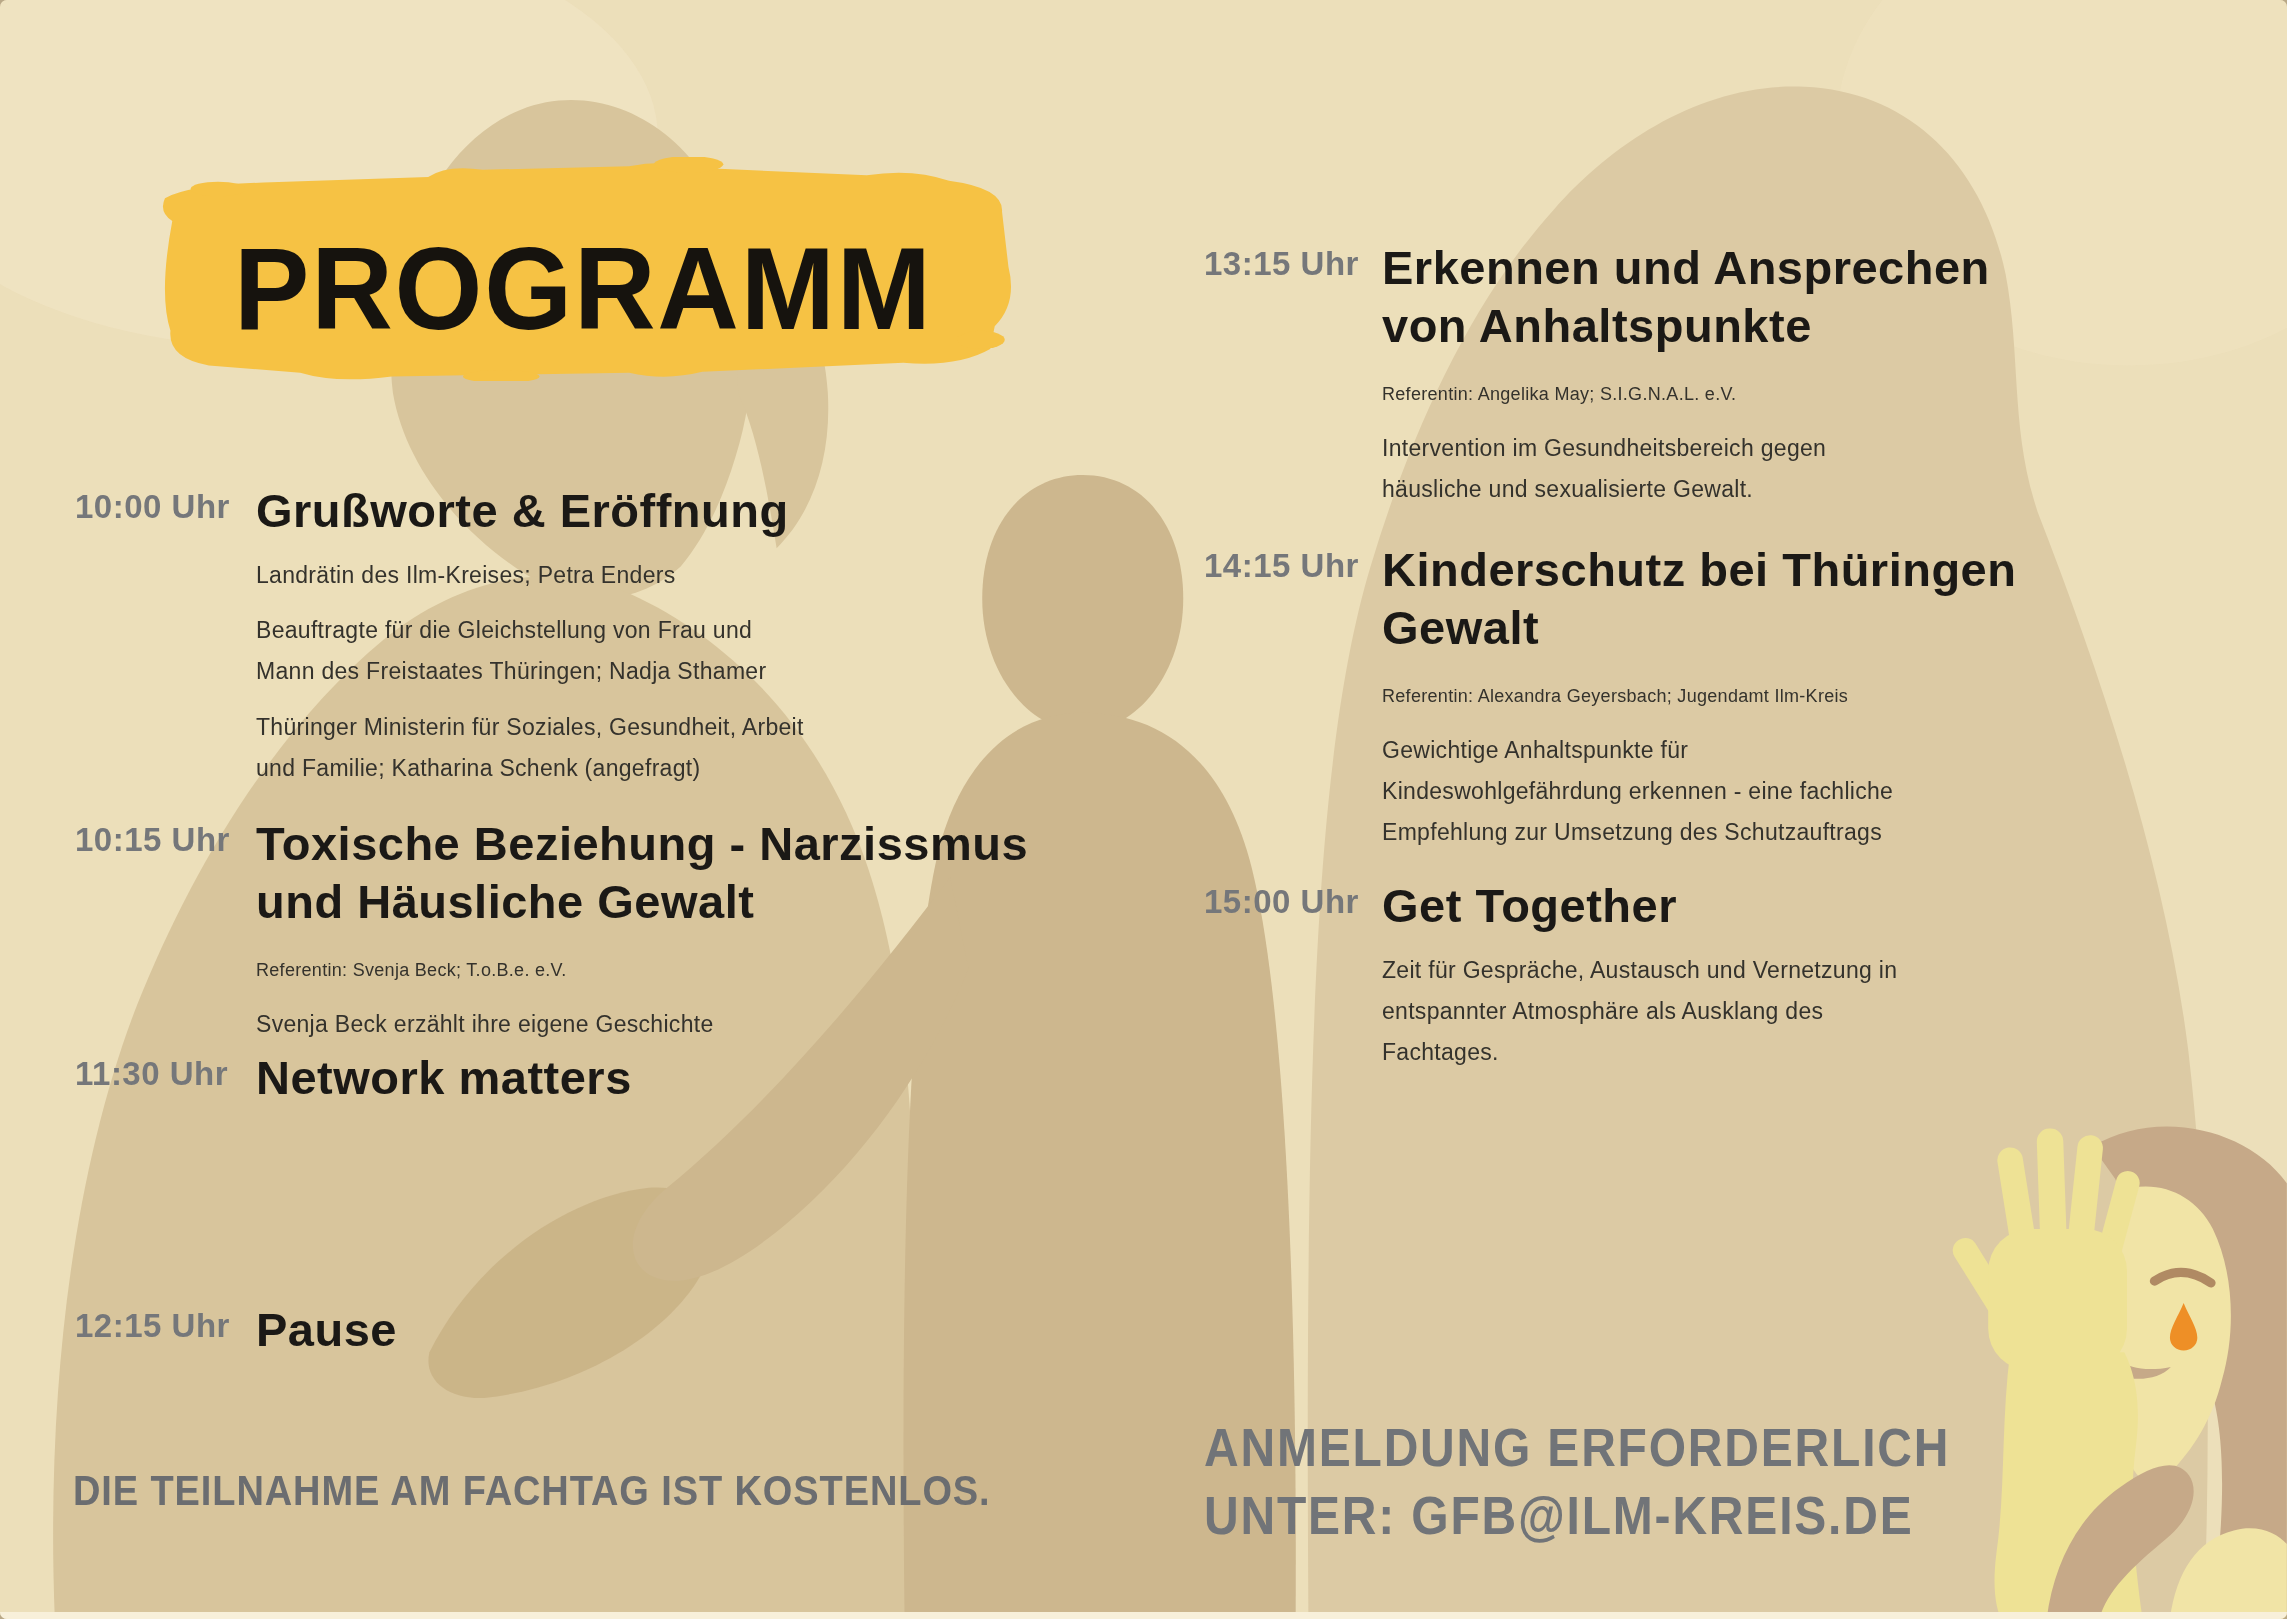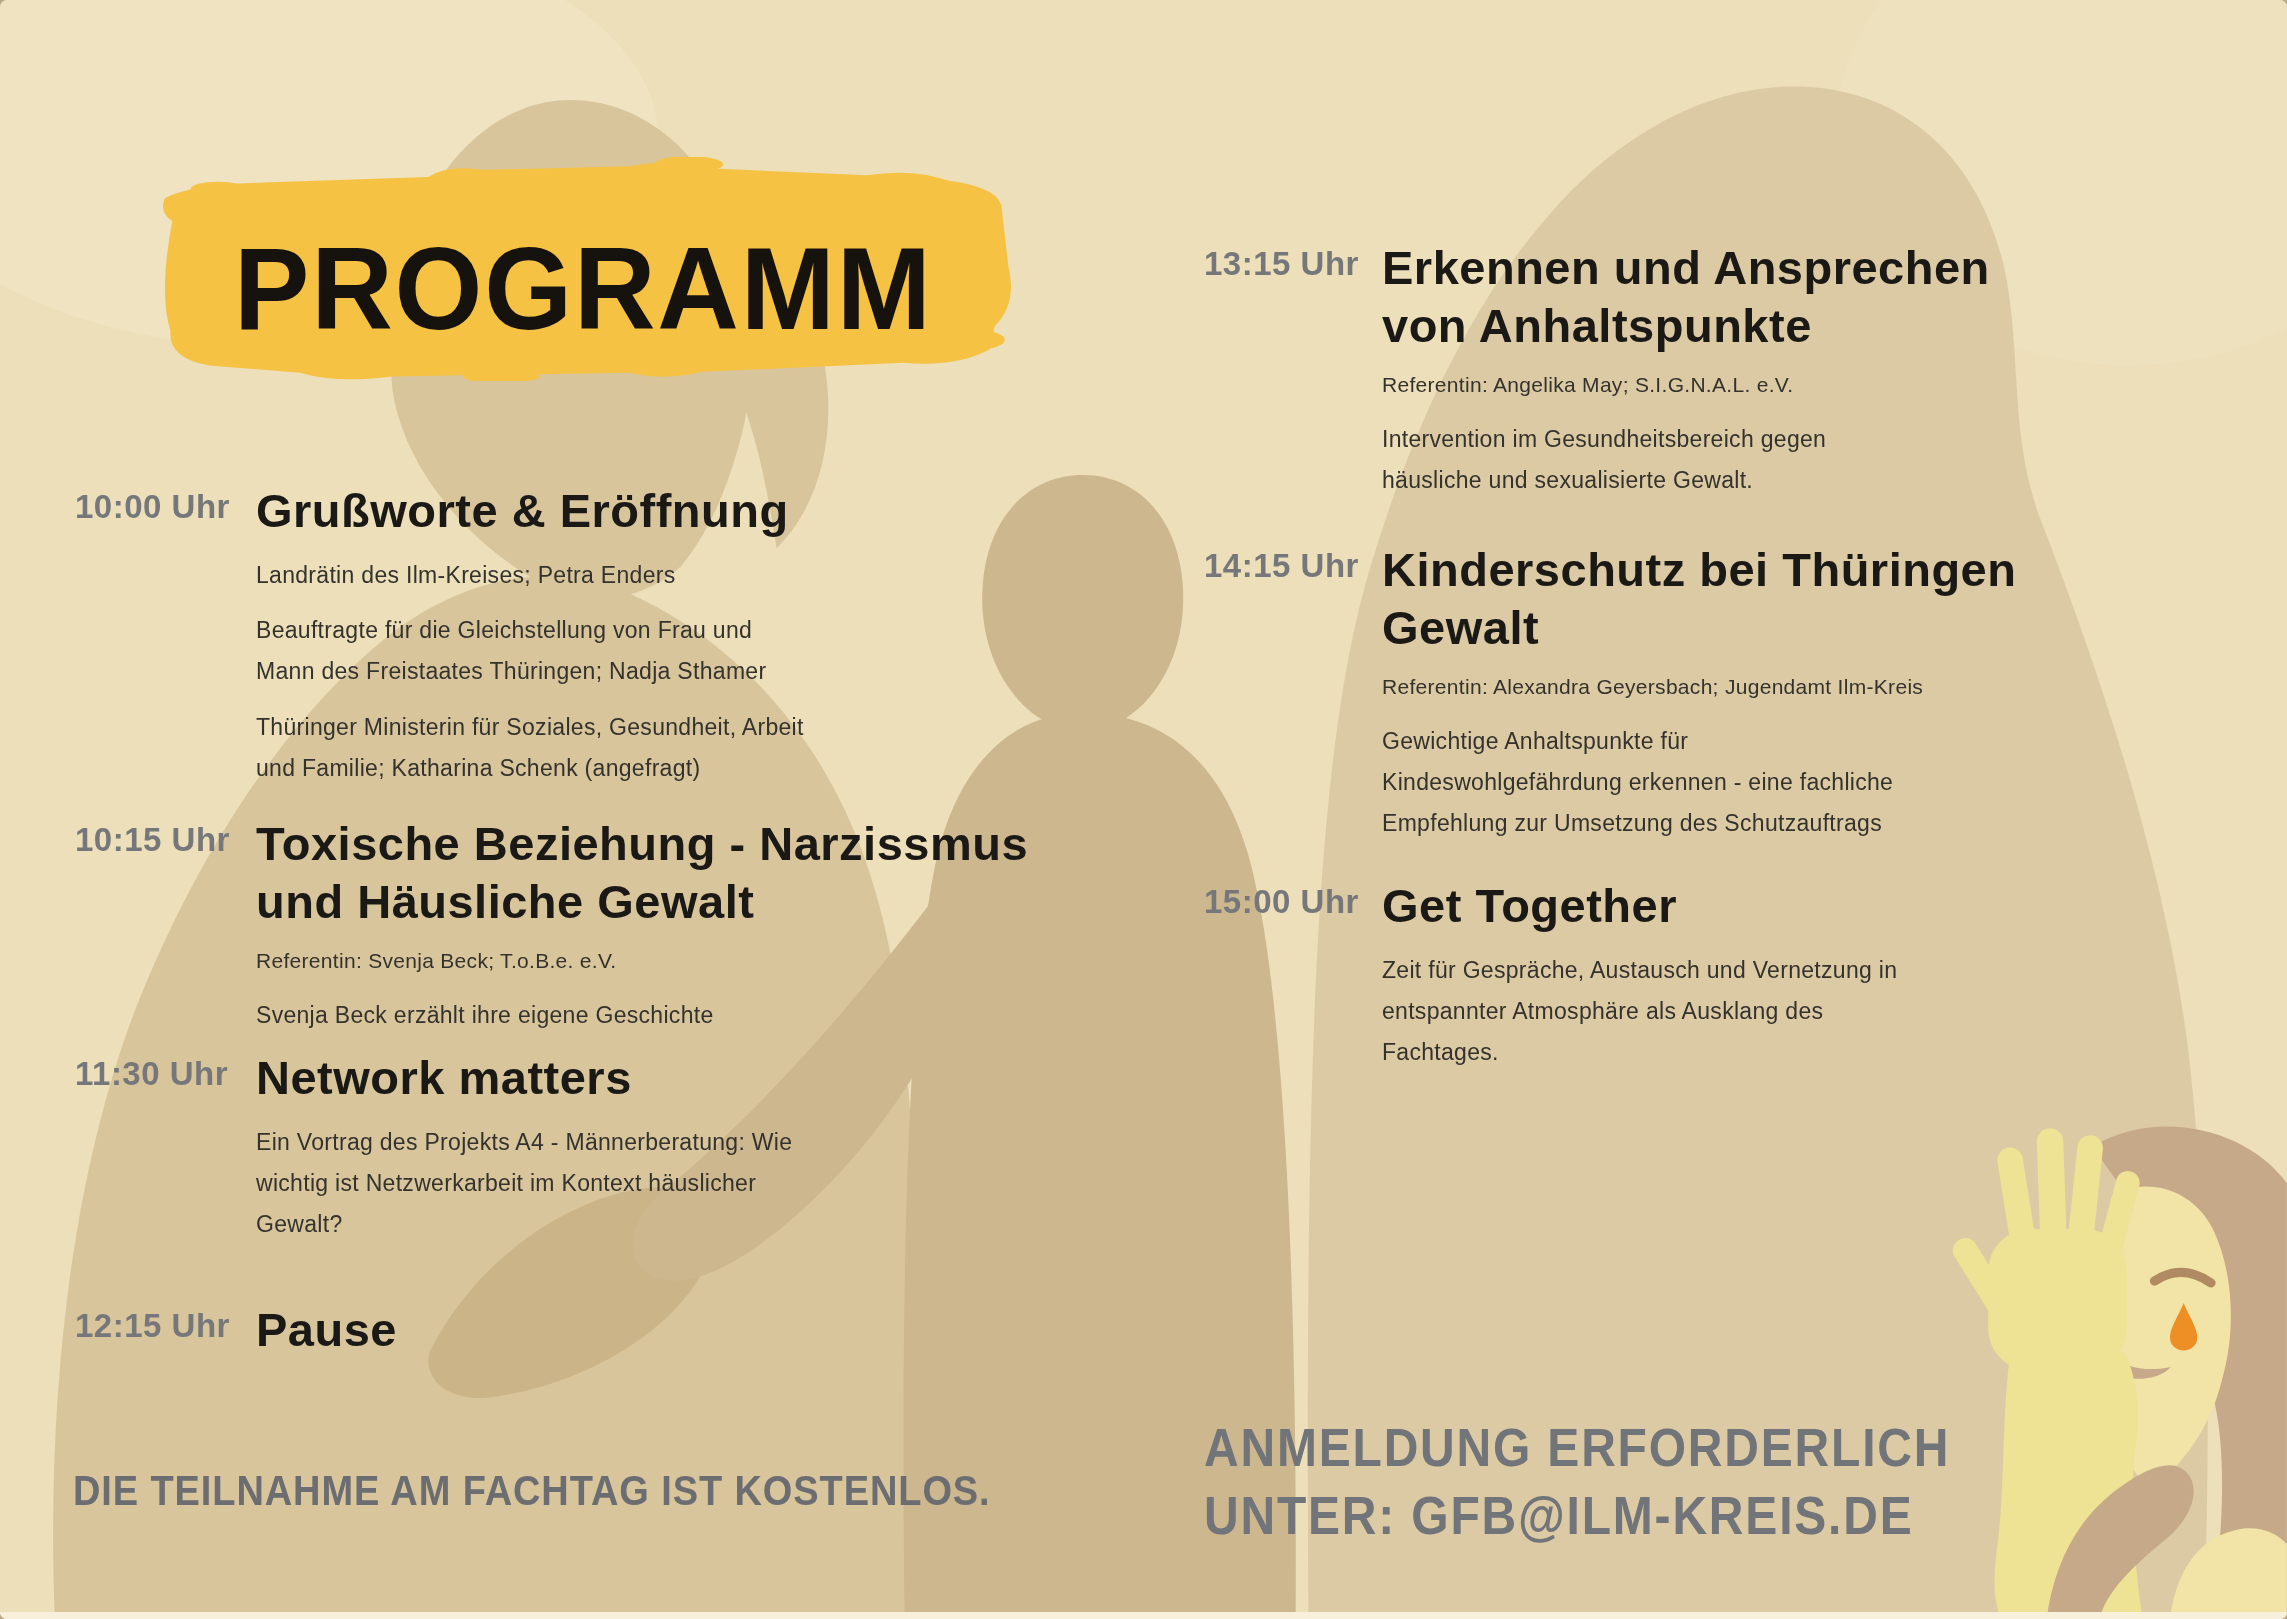--- a/index.html
+++ b/index.html
@@ -34,21 +34,21 @@
   .item.lcol .time{left:75px;}
   .item.rcol .time{left:1204px;}
   .content{position:absolute;top:0;}
   .item.lcol .content{left:256px;width:822px;}
   .item.rcol .content{left:1382px;width:758px;}
   .h-line{
     font-size:47px;font-weight:700;line-height:58px;color:#1b1916;
     letter-spacing:0.5px;white-space:nowrap;
   }
   .speaker{
-    margin-top:11px;font-size:21px;line-height:38px;color:#34322c;
+    margin-top:20px;font-size:18px;line-height:38px;color:#34322c;
     letter-spacing:0.3px;white-space:nowrap;
   }
   .para{margin-top:14.6px;}
   .d-line{
     font-size:23px;line-height:41px;color:#34322c;
     letter-spacing:0.3px;white-space:nowrap;
   }
 
   
   .footer-left{
@@ -129,25 +129,20 @@
       <div class="para">
         <div class="d-line">Svenja Beck erzählt ihre eigene Geschichte</div>
       </div>
     </div>
   </div>
 
   <div class="item lcol" style="top:1049px">
     <div class="time">11:30 Uhr</div>
     <div class="content">
       <div class="h-line">Network matters</div>
-      <div class="para">
-        <div class="d-line">Ein Vortrag des Projekts A4 - Männerberatung: Wie</div>
-        <div class="d-line">wichtig ist Netzwerkarbeit im Kontext häuslicher</div>
-        <div class="d-line">Gewalt?</div>
-      </div>
     </div>
   </div>
 
   <div class="item lcol" style="top:1301px">
     <div class="time">12:15 Uhr</div>
     <div class="content">
       <div class="h-line">Pause</div>
     </div>
   </div>
 

